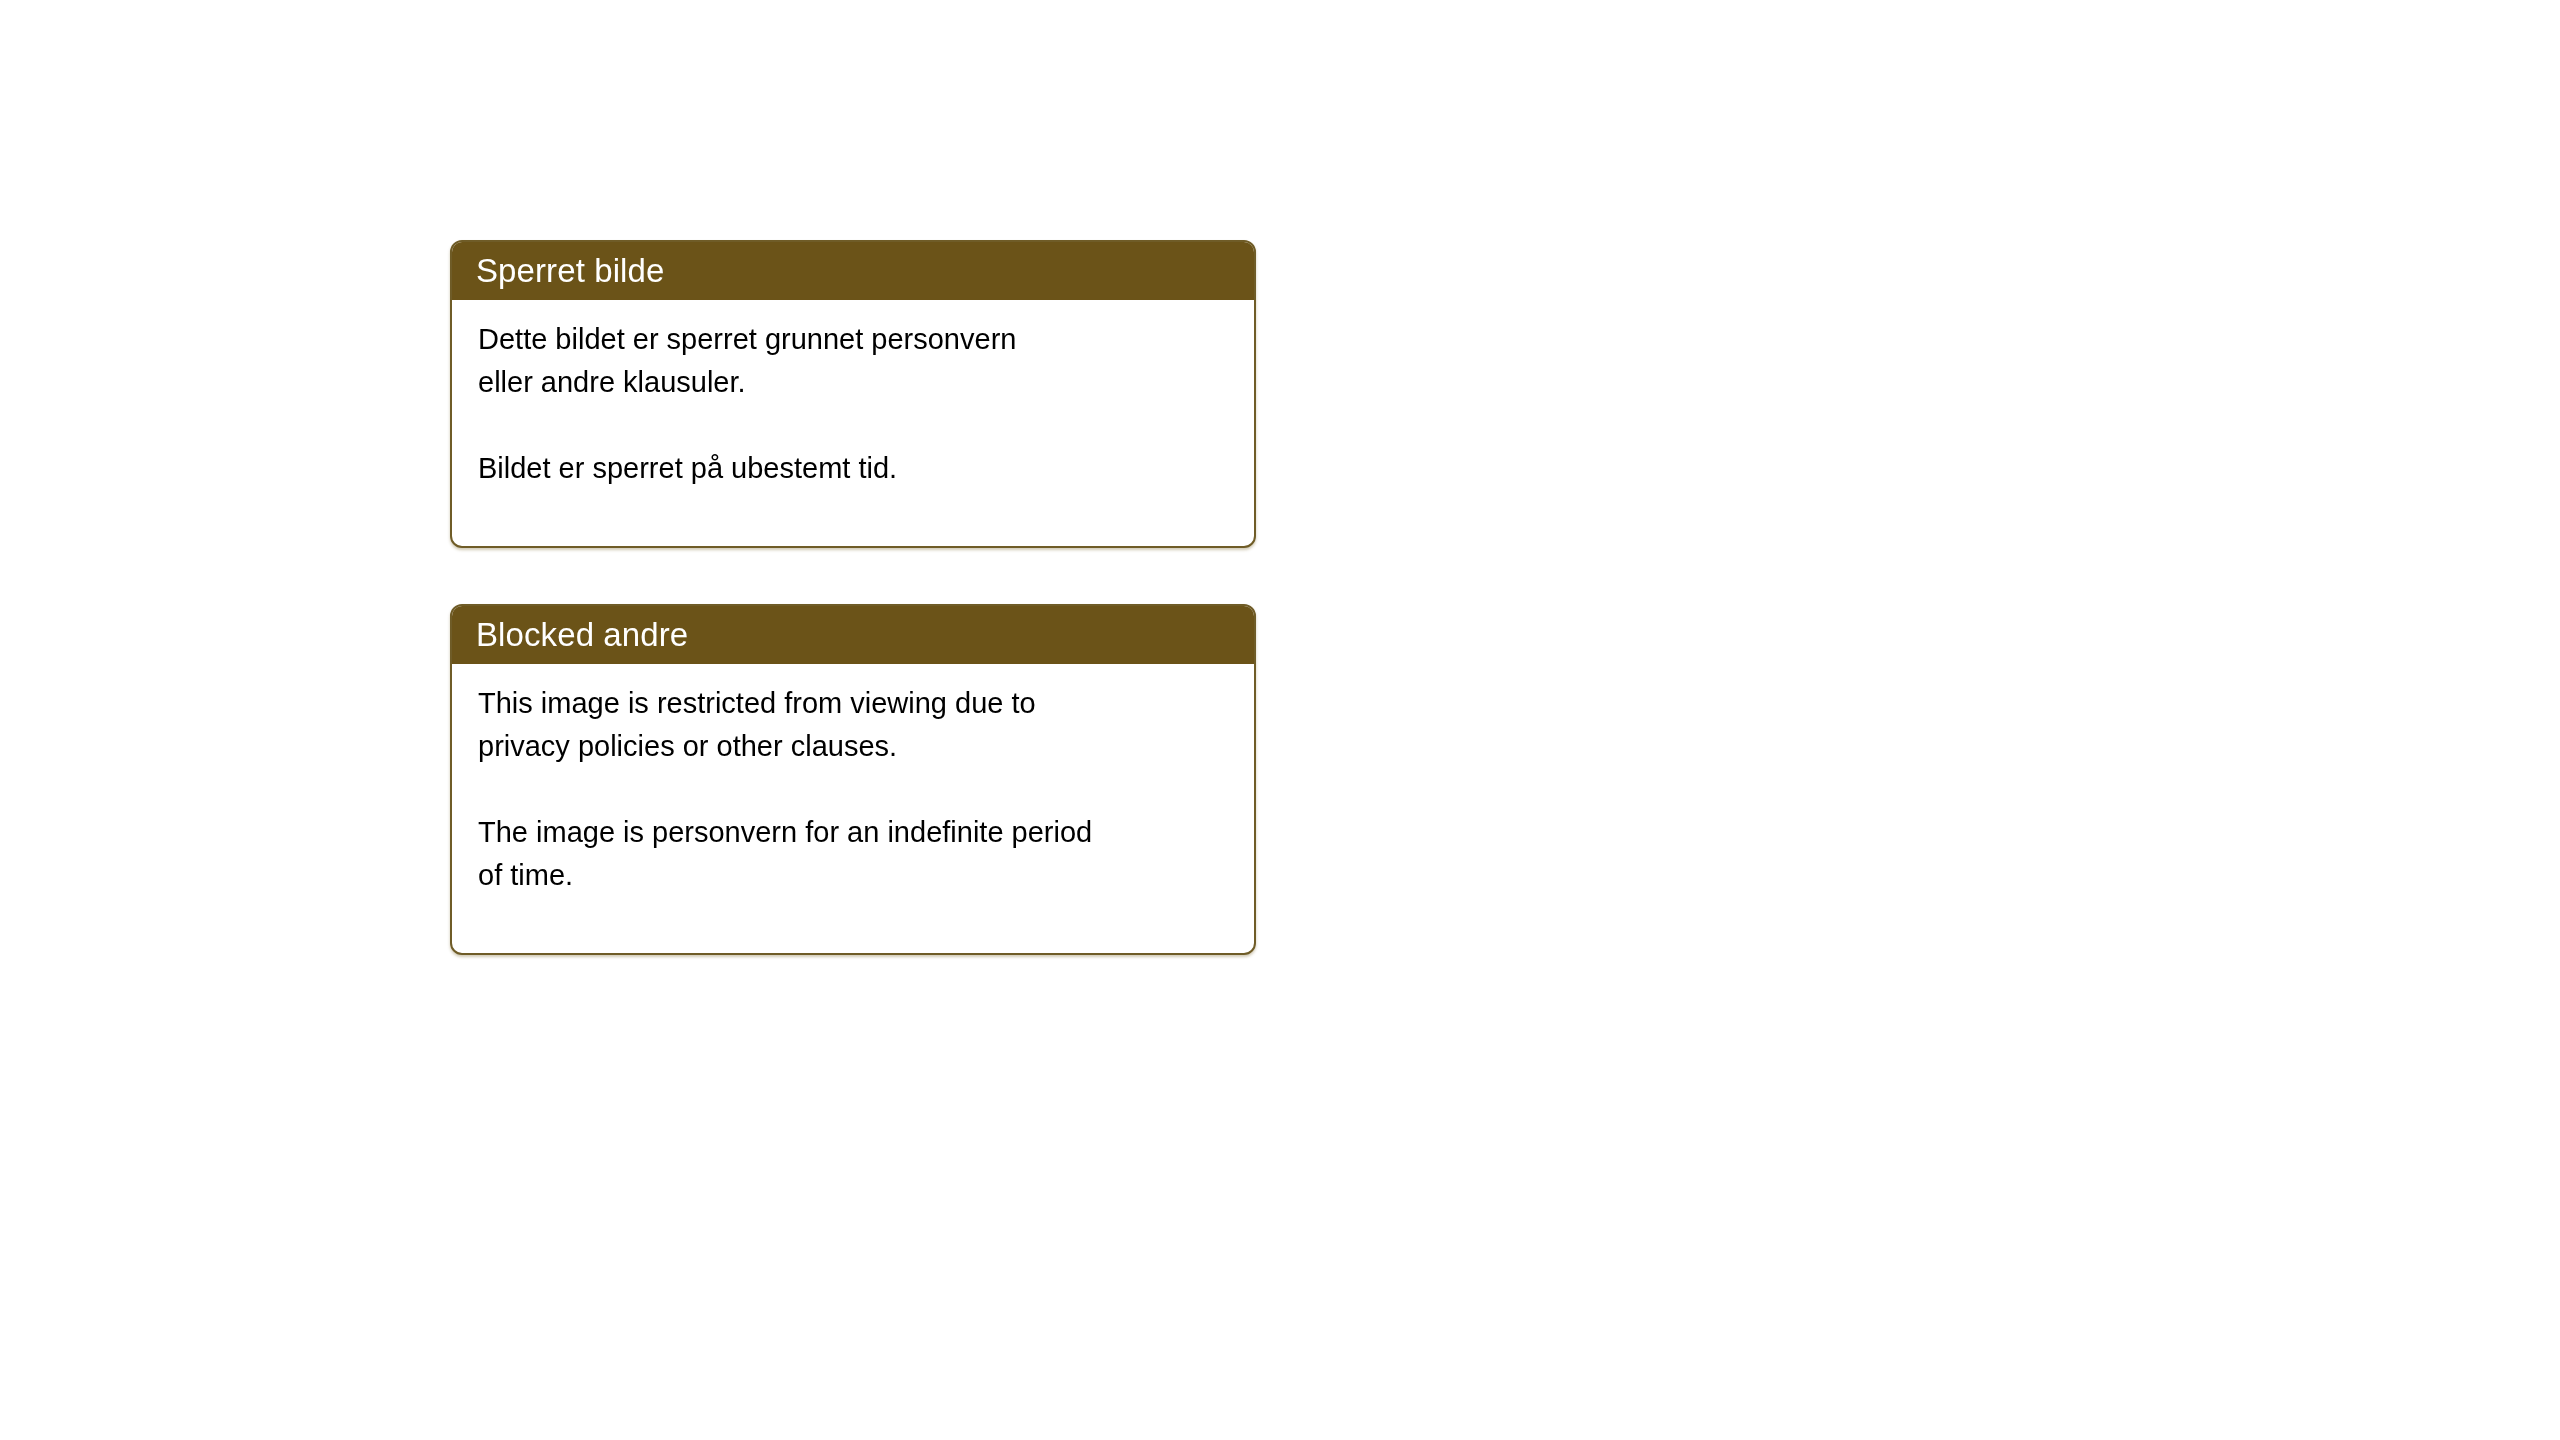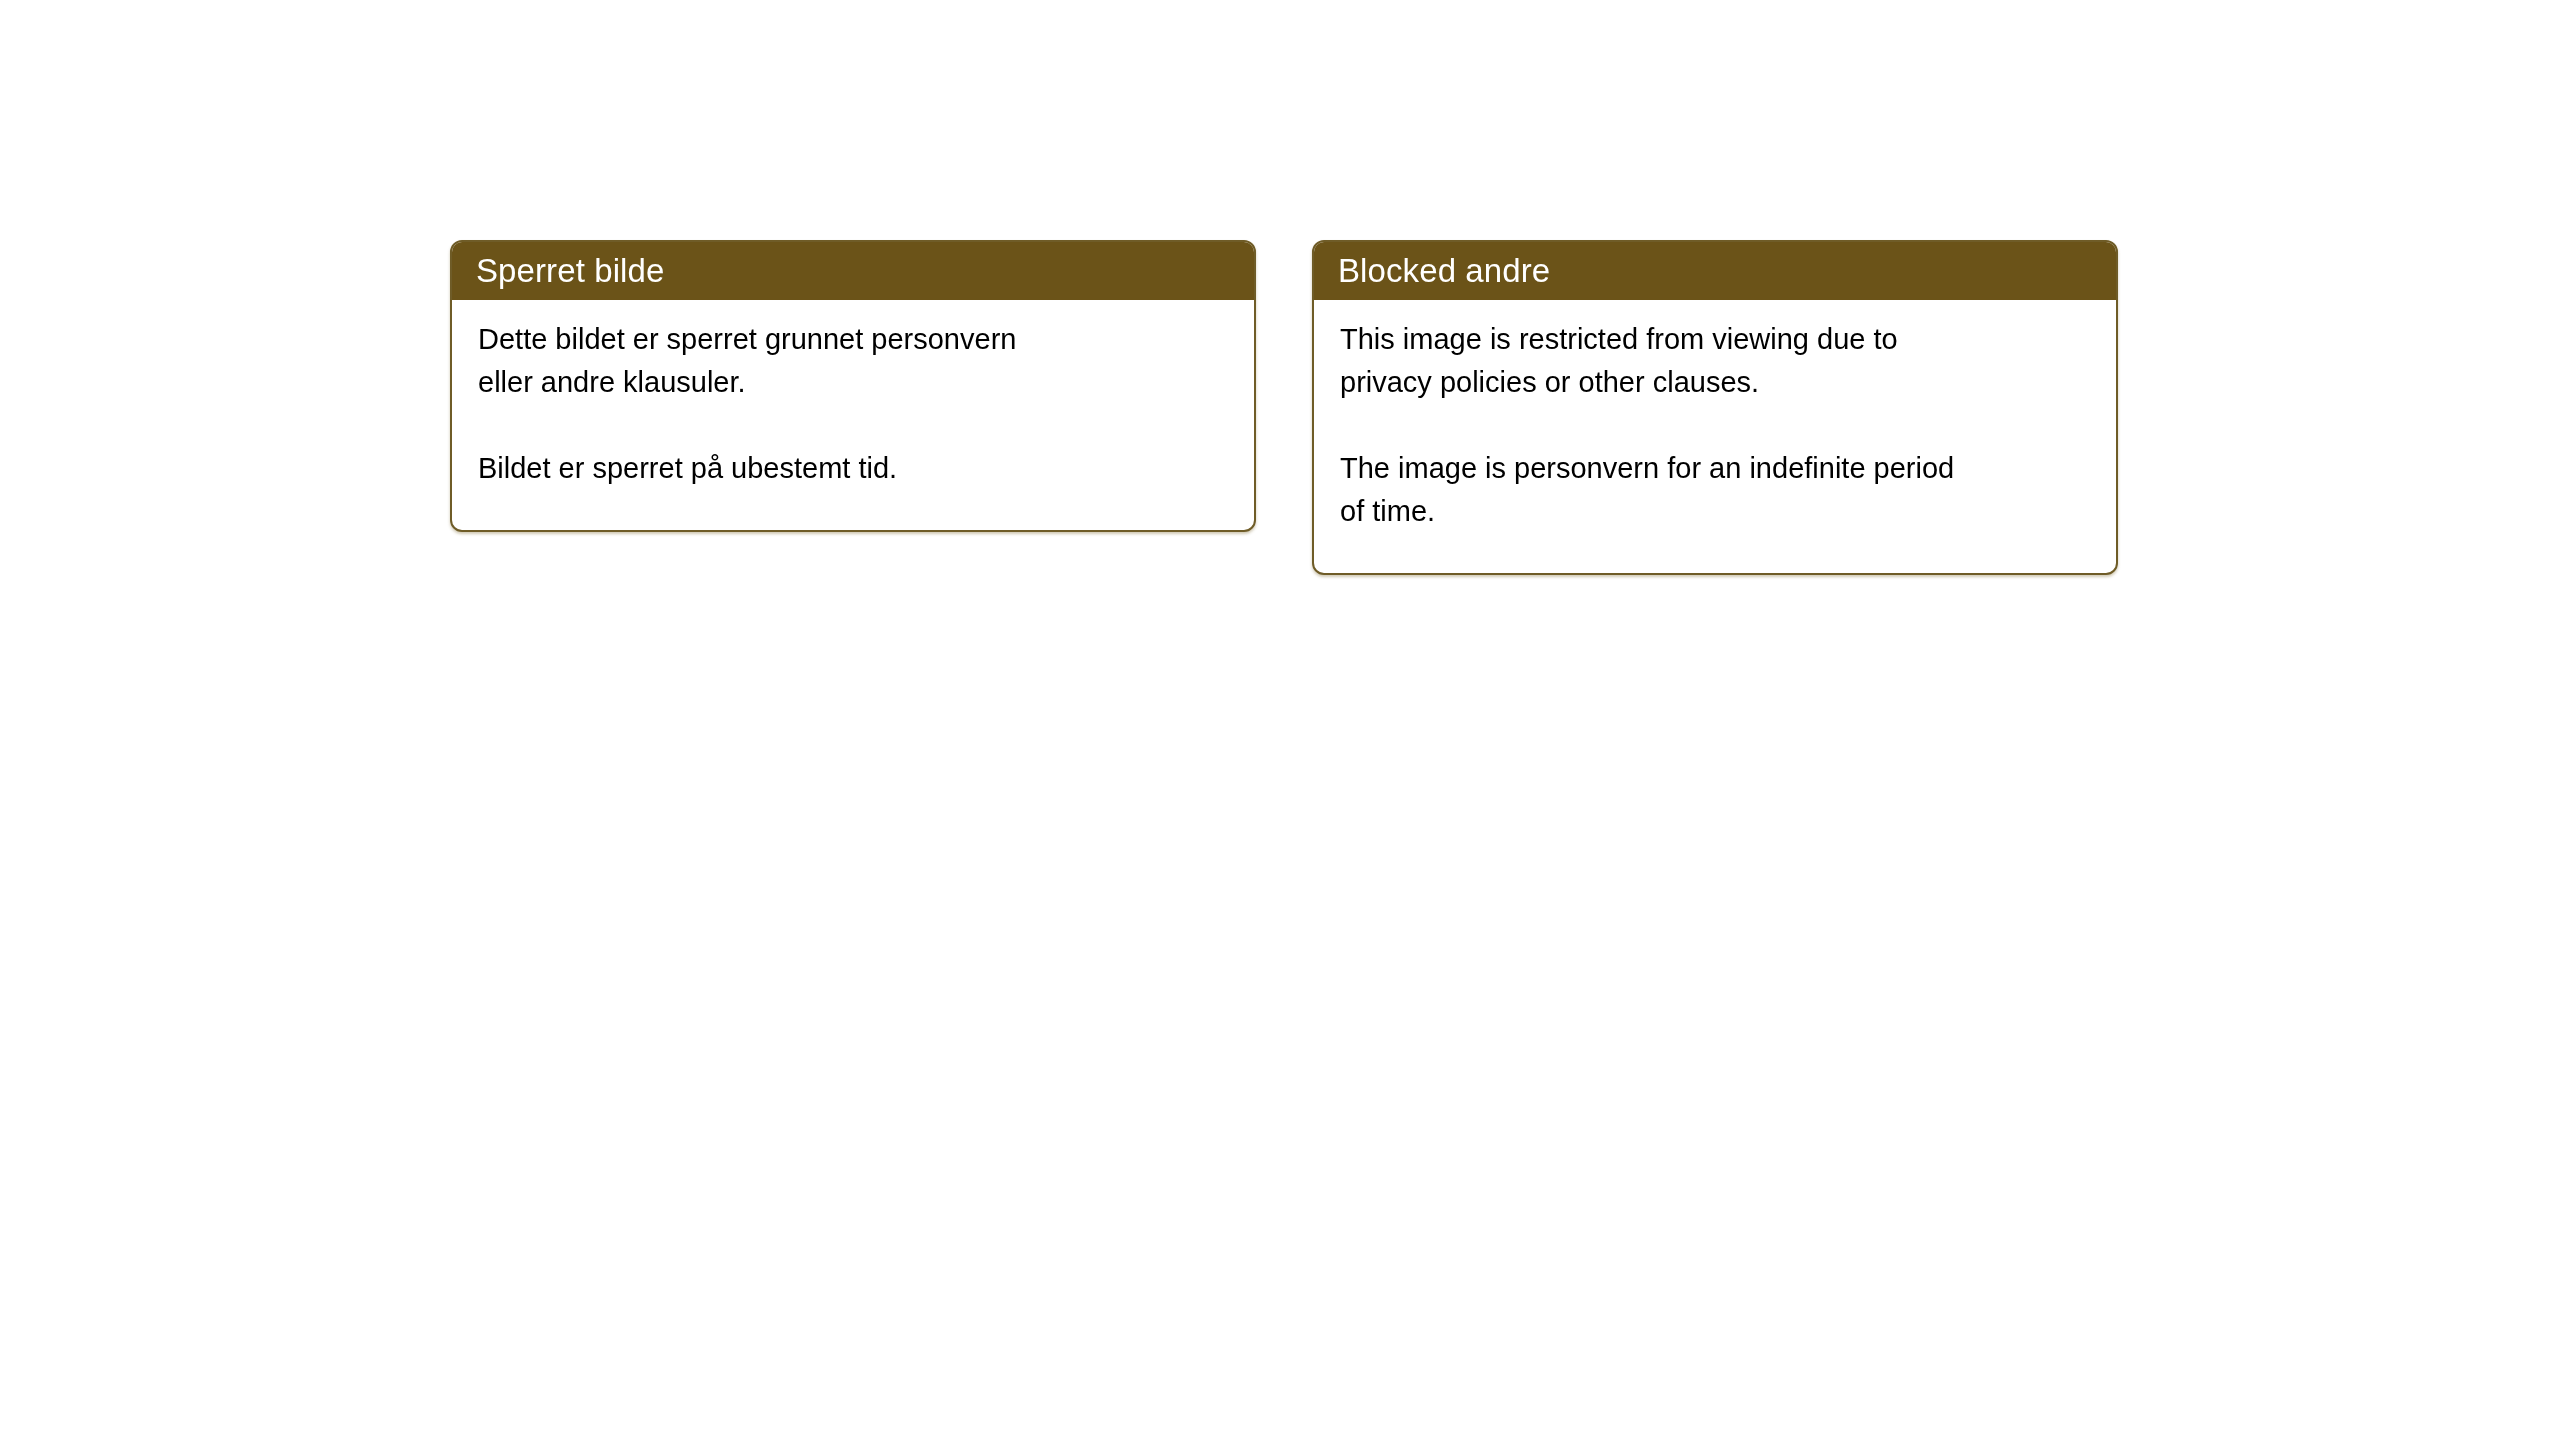--- a/index.html
+++ b/index.html
@@ -20,21 +20,21 @@
     width: 2560px;
     height: 1440px;
     background: #ffffff;
   }
 
   .card-row {
     position: absolute;
     left: 450px;
     top: 240px;
     display: flex;
-    flex-direction: row;
+    flex-direction: column;
     align-items: flex-start;
     gap: 56px;
   }
 
   .card {
     width: 806px;
     background: #ffffff;
     border: 2px solid #6f5c27;
     border-radius: 12px;
     box-sizing: border-box;
@@ -57,21 +57,21 @@
   .card-title {
     color: #ffffff;
     font-size: 33px;
     font-weight: 400;
     line-height: 1;
     letter-spacing: 0.1px;
     white-space: nowrap;
   }
 
   .card-body {
-    padding: 18px 24px 40px 26px;
+    padding: 18px 24px 56px 26px;
     min-height: 216px;
     box-sizing: border-box;
   }
 
   .card-paragraph {
     color: #000000;
     font-size: 29px;
     line-height: 43px;
     font-weight: 400;
     margin: 0;

